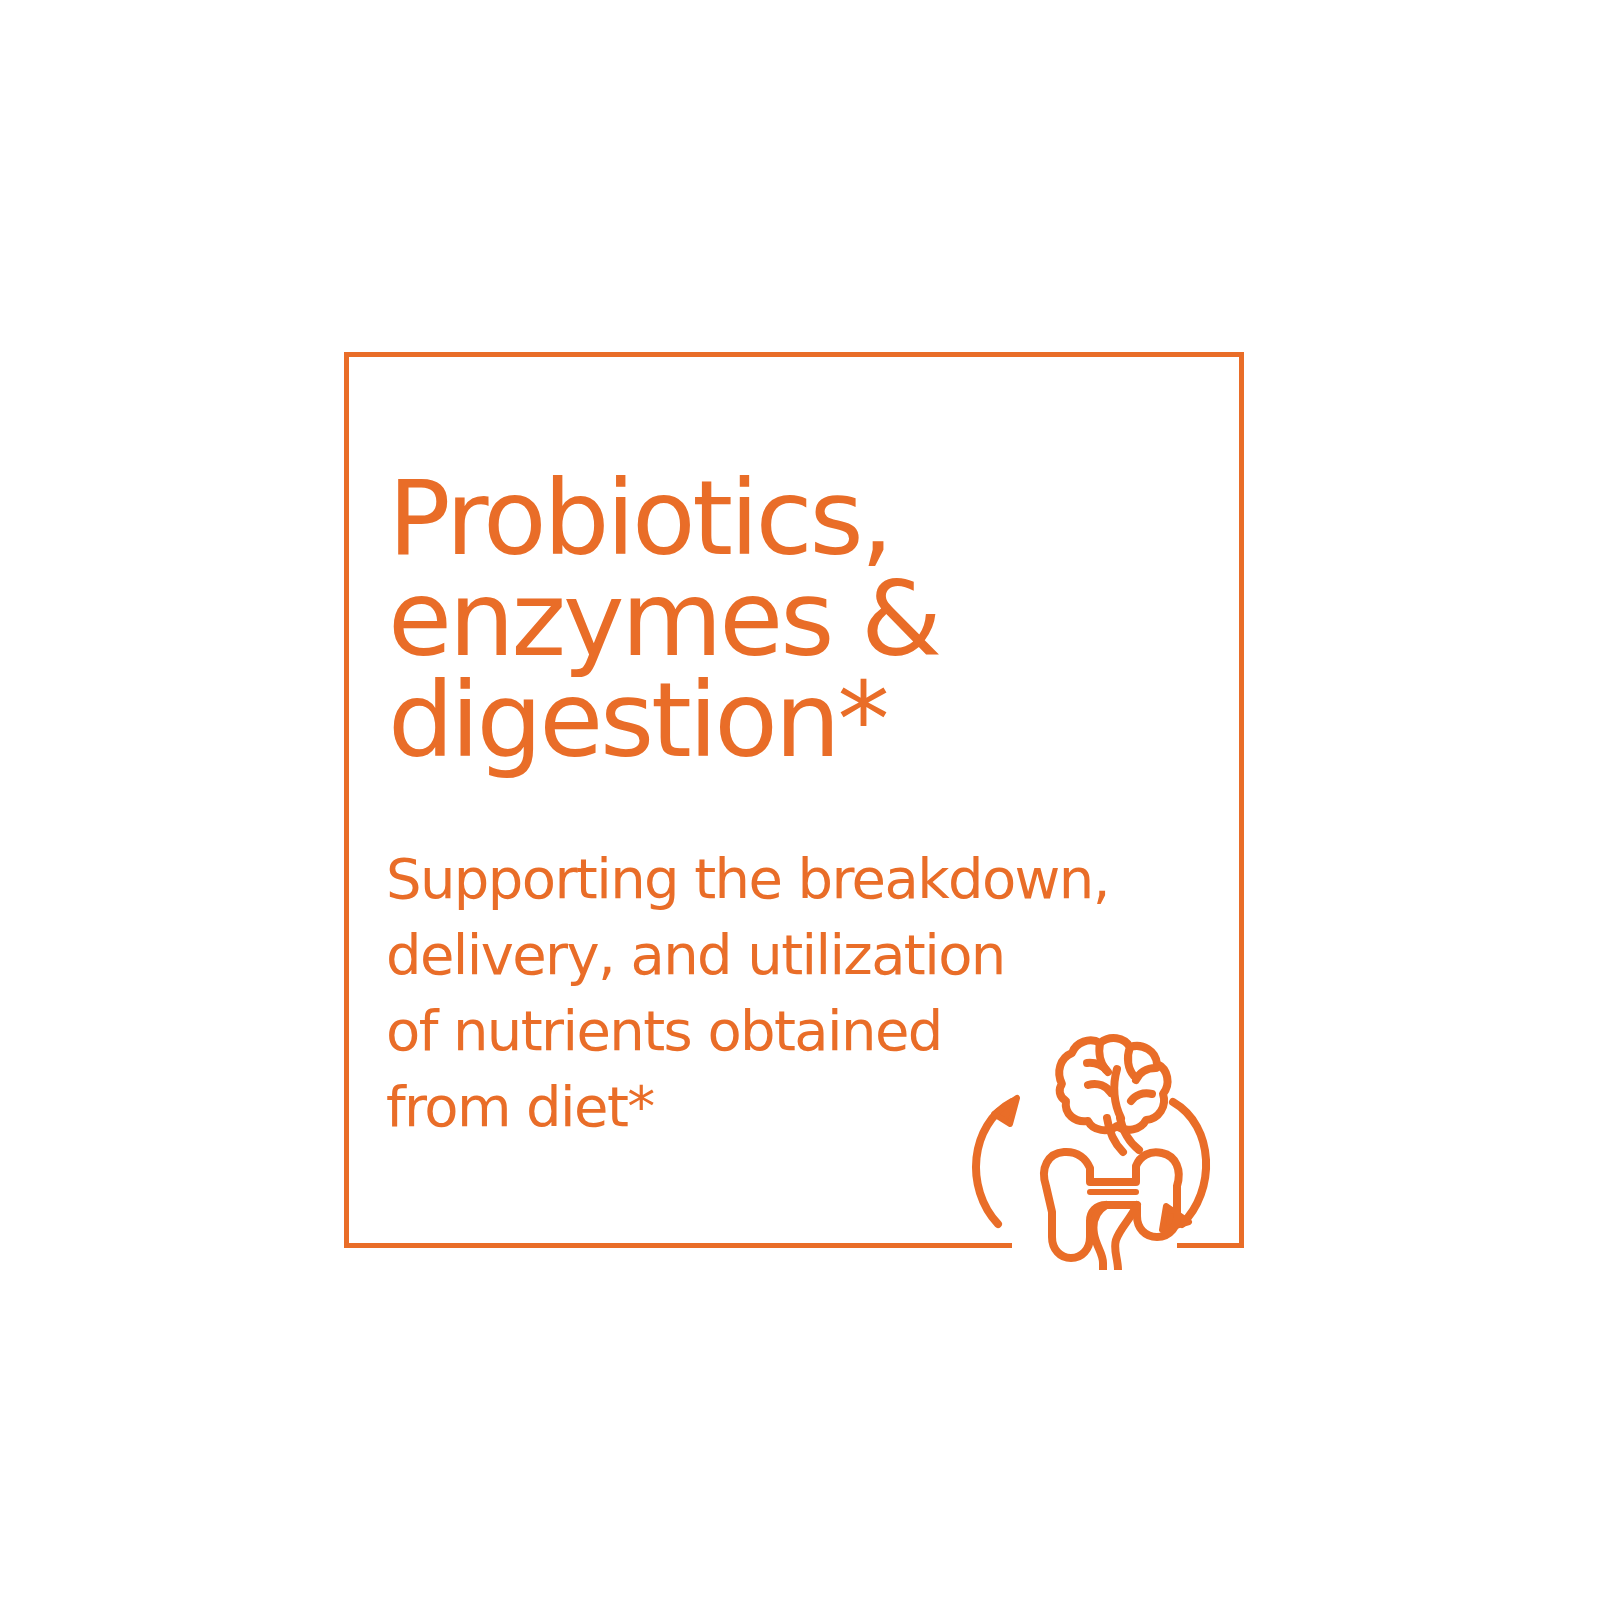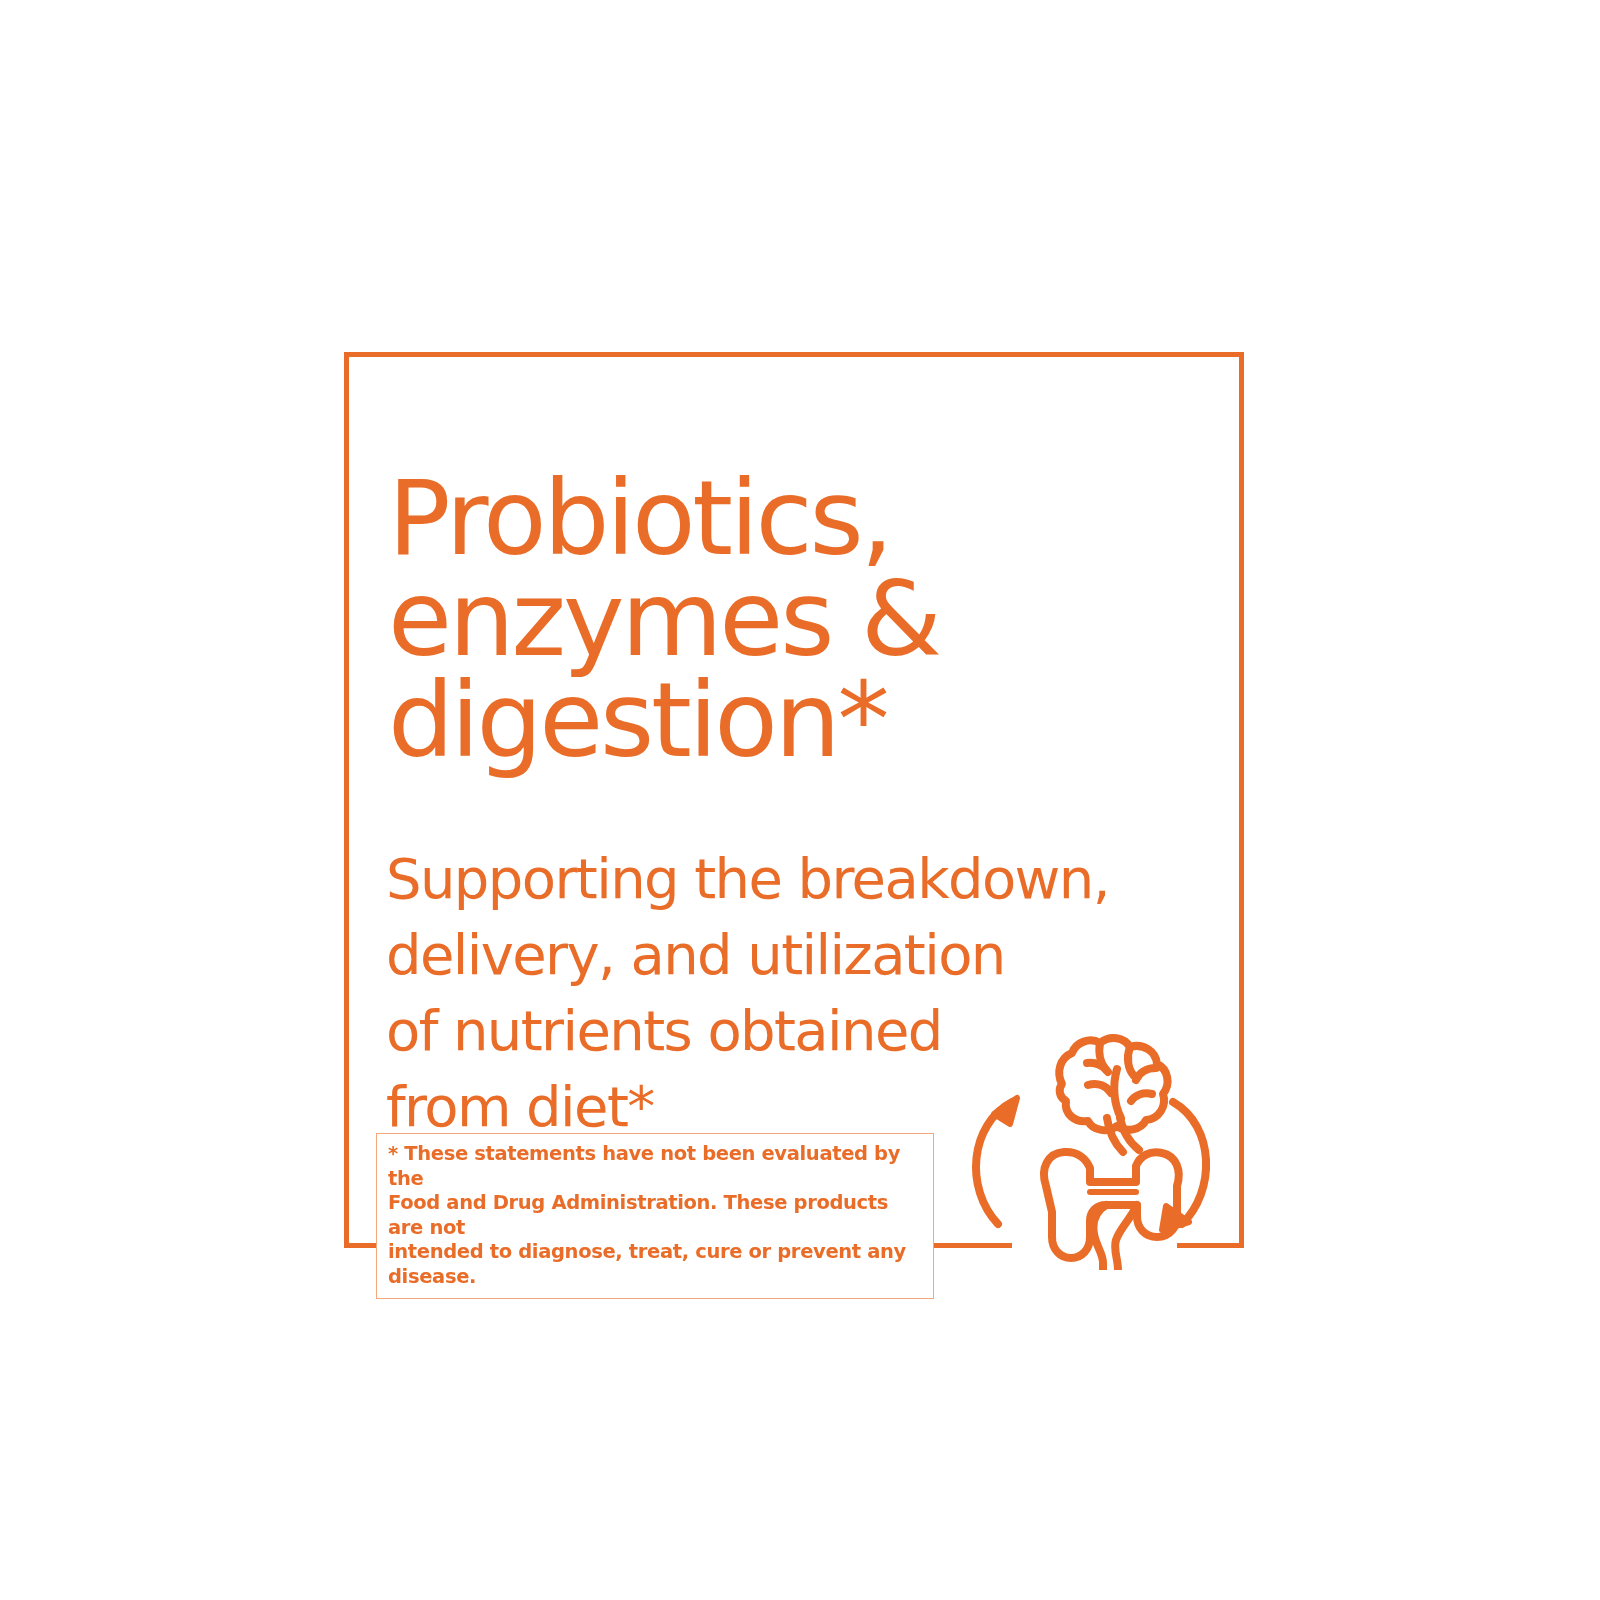--- a/index.html
+++ b/index.html
@@ -108,25 +108,20 @@
 
   <h1 id="headline">Probiotics,
 enzymes &amp;
 digestion*</h1>
 
   <p id="subhead">Supporting the breakdown,
 delivery, and utilization
 of nutrients obtained
 from diet*</p>
 
-  <div id="disclaimer-box">
-    <p id="disclaimer-text">* These statements have not been evaluated by the
-Food and Drug Administration. These products are not
-intended to diagnose, treat, cure or prevent any disease.</p>
-  </div>
 
   <div id="gut-brain-icon">
     <svg viewBox="0 0 260 264" xmlns="http://www.w3.org/2000/svg" fill="none" stroke="#E96D28" stroke-width="8" stroke-linecap="round" stroke-linejoin="round">
 
       <path d="M38 218 C 4 182, 10 118, 52 96"></path>
       <path d="M34 108 L 57 92 L 50 118 Z" fill="#E96D28" stroke="#E96D28" stroke-width="6"></path>
 
       <path d="M213 96 C 255 120, 256 185, 222 218"></path>
       <path d="M206 200 L 229 216 L 202 224 Z" fill="#E96D28" stroke="#E96D28" stroke-width="6"></path>
 

